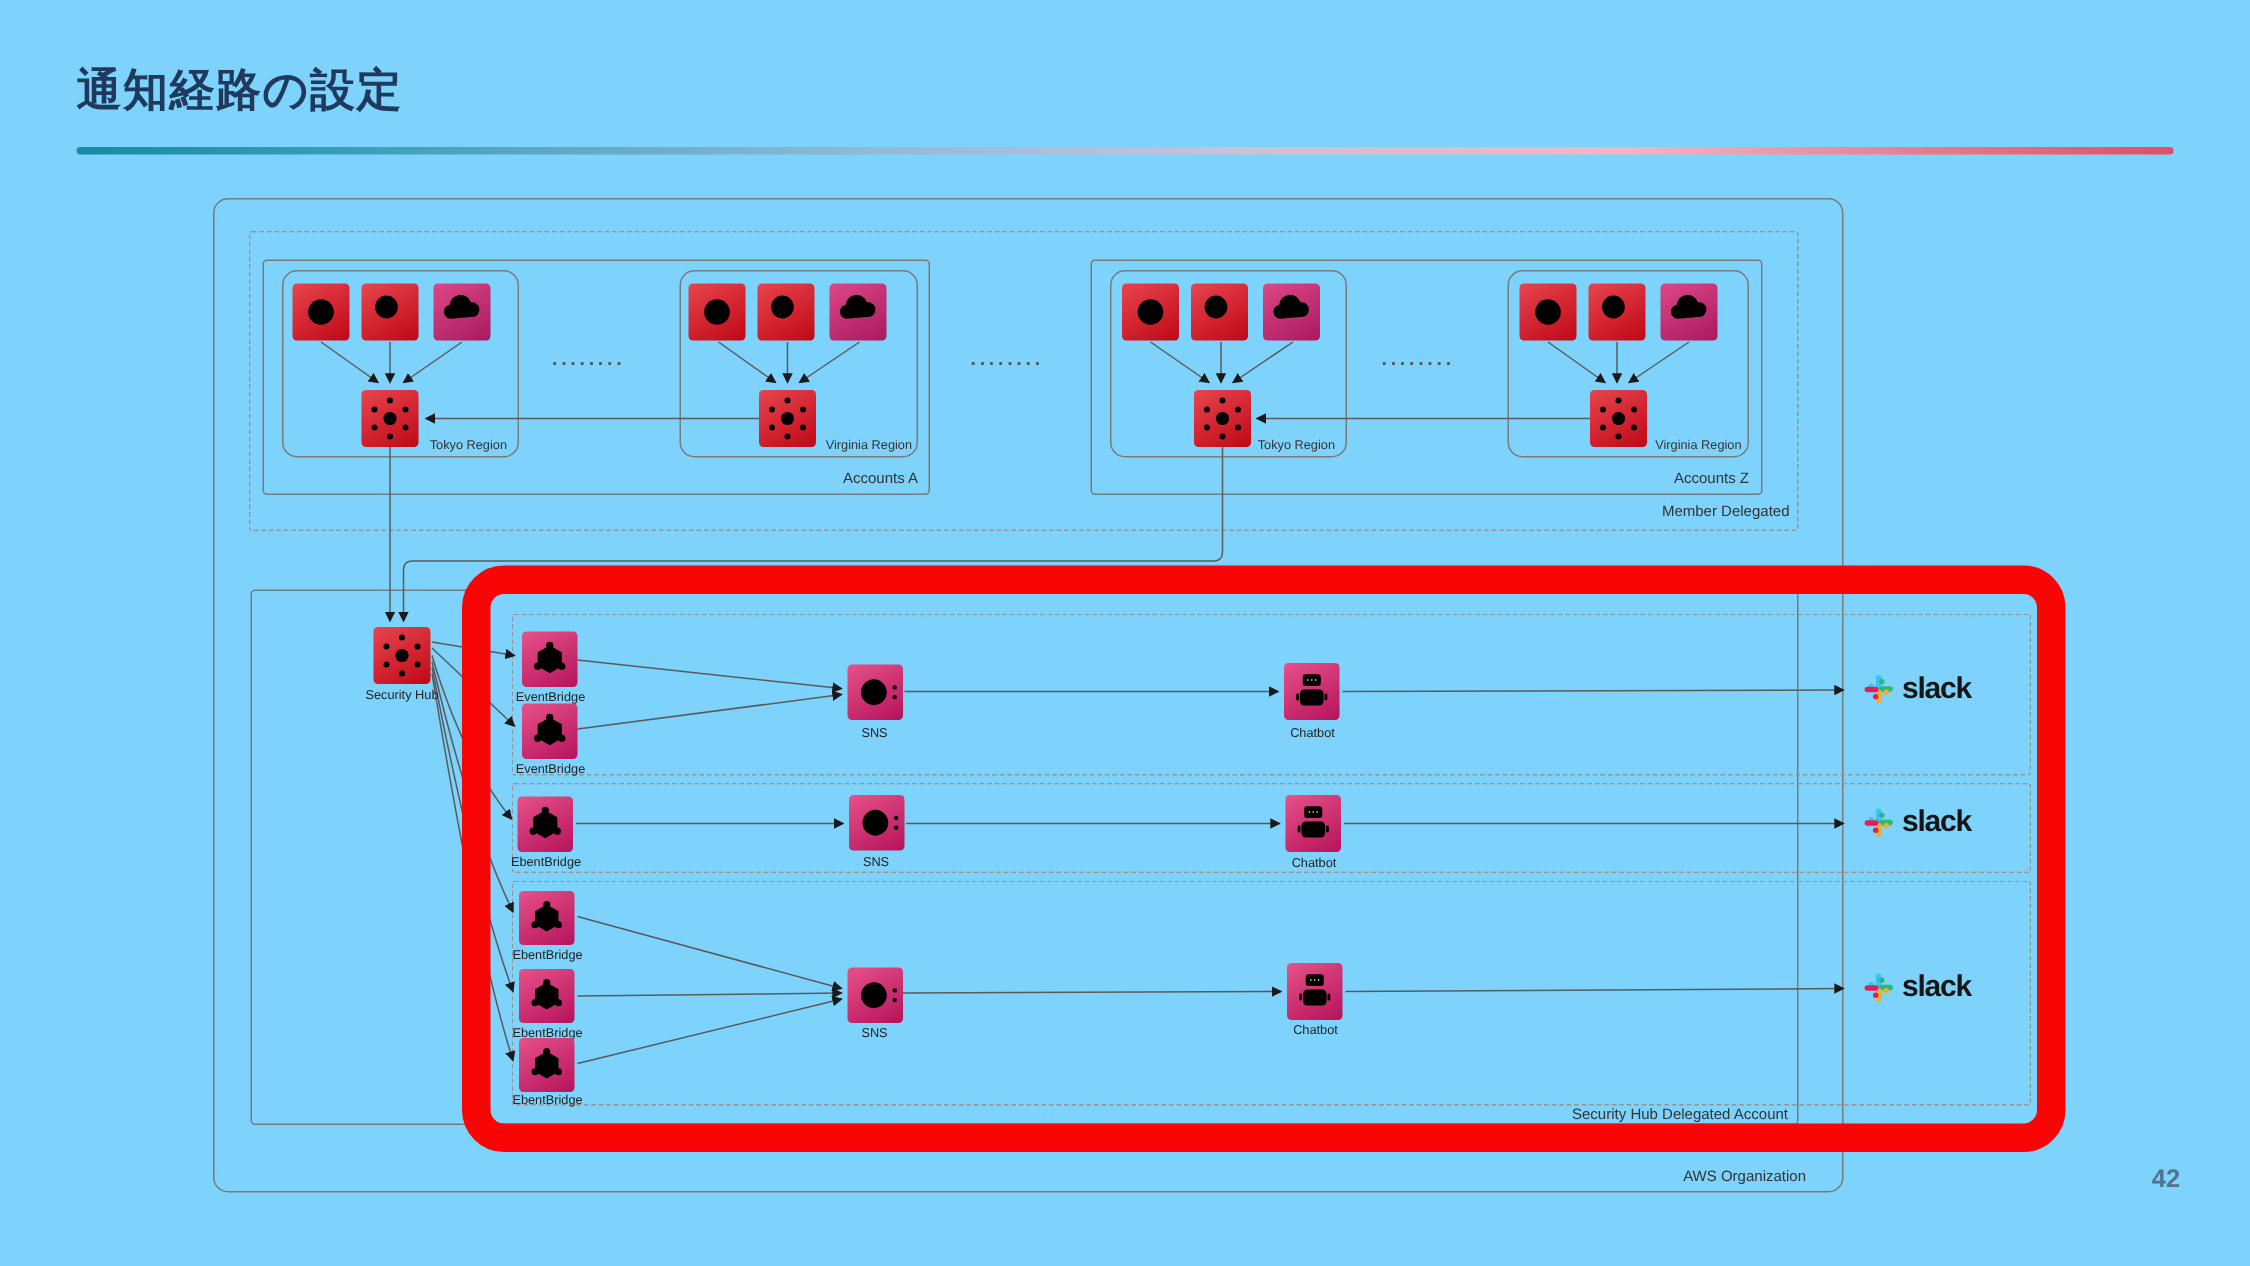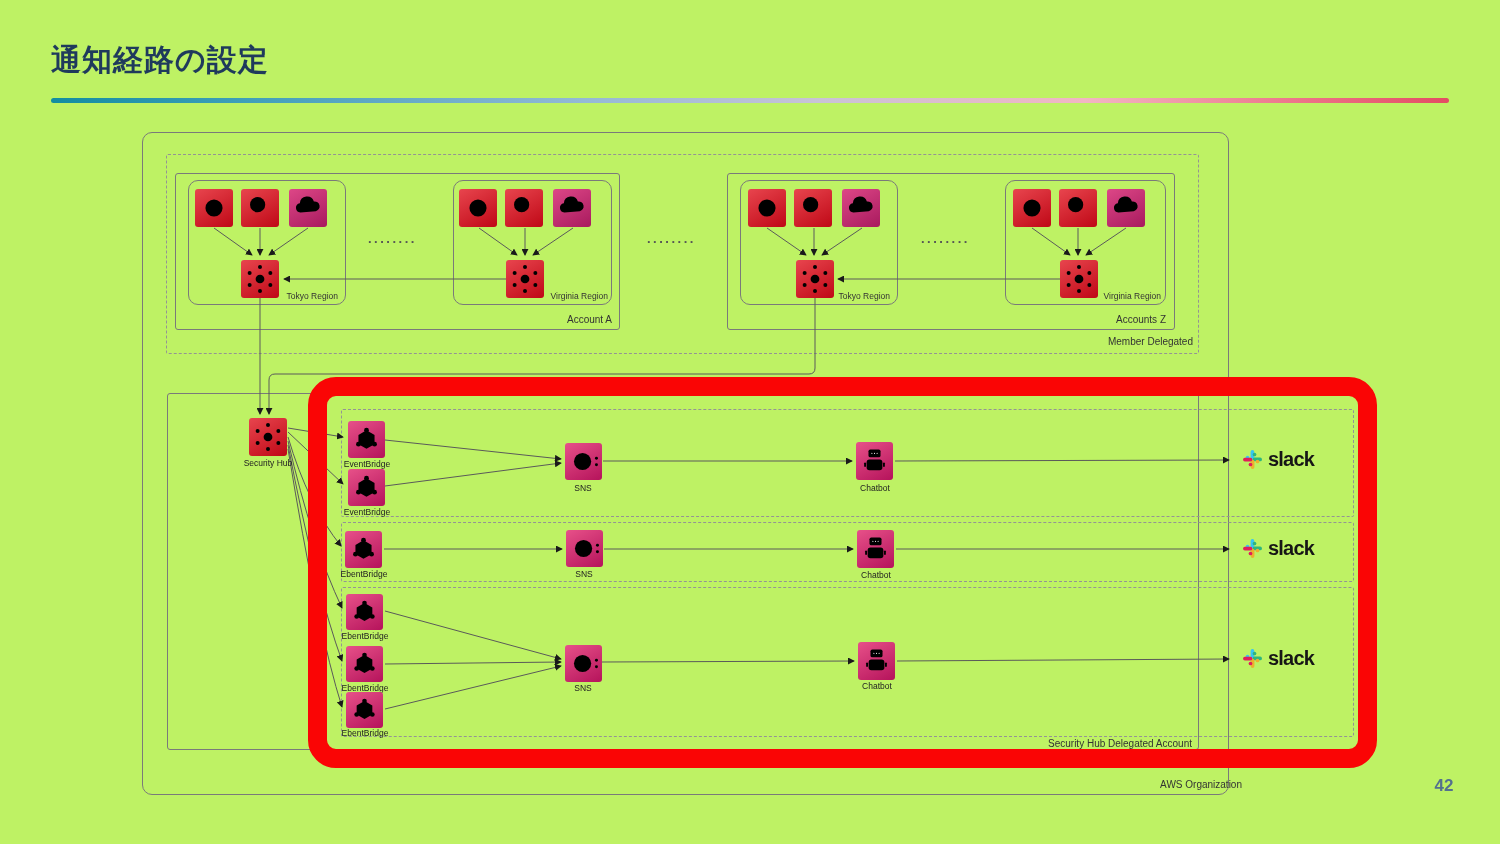--- a/index.html
+++ b/index.html
@@ -1,16 +1,16 @@
 <!DOCTYPE html>
 <html><head>
 <meta charset="utf-8">
 <style>
   html,body{margin:0;padding:0;background:#ffffff;}
-  .slide{position:relative;width:1500px;height:844px;background:#bef264;overflow:hidden;
+  .slide{position:relative;width:1500px;height:844px;background:#7dd3fc;overflow:hidden;
          font-family:"Liberation Sans","DejaVu Sans",sans-serif;color:#222;}
   .abs{position:absolute;}
   
   .title{left:51px;top:40px;font-size:30px;font-weight:bold;color:#1f3a5c;letter-spacing:1px;}
   .rule{left:51px;top:98px;width:1398px;height:5px;border-radius:4px;
         background:linear-gradient(90deg,#128da1 0%,#3f9fba 14%,#93b9d6 38%,#c9c3d6 55%,#f2b6c3 74%,#ec7186 90%,#e34d63 100%);}
   .pagenum{left:1424px;top:776px;width:40px;text-align:center;font-size:17px;font-weight:bold;color:#54718e;}
   
   .b-solid{border:1.2px solid #7a7a7a;border-radius:3px;background:transparent;}
   .b-round{border:1.2px solid #7a7a7a;border-radius:10px;background:transparent;}
@@ -132,27 +132,27 @@
     </symbol>
   </defs>
 </svg>
 
 <div class="slide">
 
   <div class="abs title">通知経路の設定</div>
   <div class="abs rule"></div>
 
   <div class="abs b-solid" style="left:142px;top:132px;width:1085px;height:661px;border-radius:10px;"></div>
-  <span class="boxlbl lbl-r" style="left:1092px;top:779px;width:150px;">AWS Organization</span>
+  <span class="boxlbl lbl-r" style="left:1054px;top:779px;width:150px;">AWS Organization</span>
 
   <div class="abs b-dash" style="left:166px;top:154px;width:1031px;height:198px;"></div>
   <span class="boxlbl lbl-r mid" style="left:1043px;top:336px;width:150px;">Member Delegated</span>
 
   <div class="abs b-solid" style="left:175px;top:173px;width:443px;height:155px;"></div>
-  <span class="boxlbl lbl-r mid" style="left:512px;top:314px;width:100px;">Account A</span>
+  <span class="boxlbl lbl-r mid" style="left:512px;top:314px;width:100px;">Accounts A</span>
 
   <div class="abs b-solid" style="left:727px;top:173px;width:446px;height:155px;"></div>
   <span class="boxlbl lbl-r mid" style="left:1066px;top:314px;width:100px;">Accounts Z</span>
 
   <div class="abs b-round" style="left:188px;top:180px;width:156px;height:123px;"></div>
   <span class="boxlbl lbl-r small" style="left:238px;top:291px;width:100px;">Tokyo Region</span>
 
   <div class="abs b-round" style="left:453px;top:180px;width:157px;height:123px;"></div>
   <span class="boxlbl lbl-r small" style="left:508px;top:291px;width:100px;">Virginia Region</span>
 

